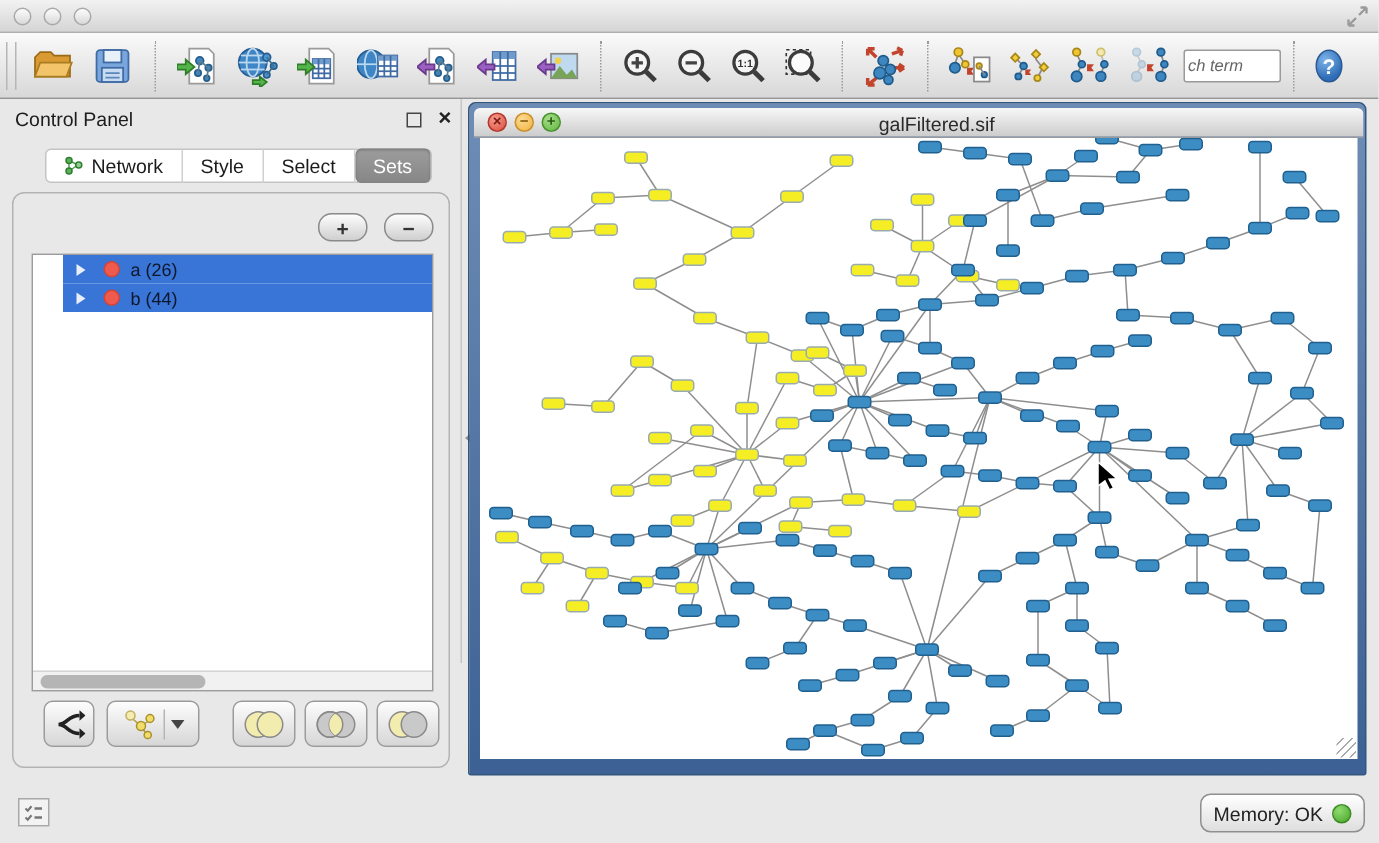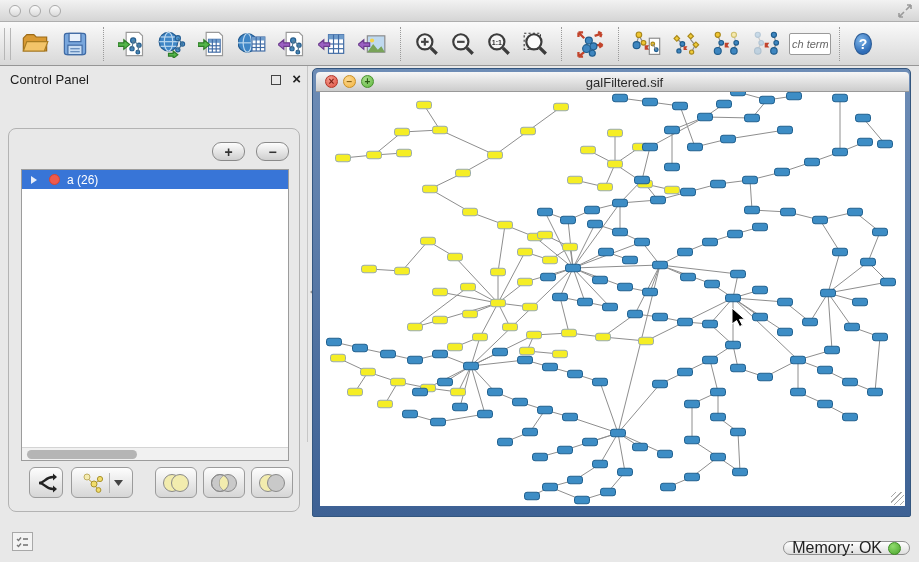--- a/index.html
+++ b/index.html
@@ -19,21 +19,21 @@
 
   
   .toolbar { position:absolute; left:0; top:22px; width:919px; height:44px;
     background:linear-gradient(#fafafa,#d8d8d8); border-bottom:1px solid #969696;
     display:flex; align-items:center; padding:0 4px; }
   .tb-handle { width:7px; height:32px; margin-right:4px;
     border-left:1px solid #b6b6b6; border-right:1px solid #b6b6b6; }
   .tb-btn { width:40px; height:38px; display:flex; align-items:center; justify-content:center;
     background:transparent; border:none; padding:0; }
   .tb-sep { height:34px; border-left:1px dotted #9a9a9a; margin:0 8px; }
-  .search { width:42px; height:22px; border:1px solid #9a9a9a; border-radius:2px;
+  .search { width:65px; height:22px; border:1px solid #9a9a9a; border-radius:2px;
     background:#fff; font-style:italic; font-size:11px; color:#666; padding:2px 2px;
     margin-left:2px; }
   .help-btn { width:30px; height:38px; display:flex; align-items:center; justify-content:center;
     background:transparent; border:none; }
   .help-circle { width:22px; height:22px; border-radius:50%;
     background:radial-gradient(circle at 35% 30%, #7db4e8, #2f6db8 70%);
     border:1px solid #2a5a94; color:#fff; font-weight:bold; font-size:14px;
     display:flex; align-items:center; justify-content:center; }
 
   
@@ -55,21 +55,21 @@
   .panel-box { position:absolute; left:8px; top:62px; width:292px; height:384px;
     border:1px solid #b3b3b3; border-radius:8px; background:#e8e8e8; }
   .mini-btn { position:absolute; top:13px; width:33px; height:19px; border-radius:9px;
     background:linear-gradient(#fdfdfd,#cfcfcf); border:1px solid #8a8a8a;
     font-size:14px; font-weight:bold; color:#333; line-height:16px; text-align:center;
     padding:0; }
   .add-btn { right:54px; } .rem-btn { right:10px; }
   .set-list { position:absolute; left:12px; top:40px; width:268px; height:292px;
     background:#fff; border:1px solid #9c9c9c; overflow:hidden; }
   .set-row { height:19px; display:flex; align-items:center; font-size:12px; color:#111; }
-  .set-row.selected { background:#3875d7; color:#ffffff; }
+  .set-row.selected { background:#3875d7; color:#0f172a;margin-left:20px; }
   .tri { width:0; height:0; border-left:6px solid #4a4a4a; border-top:4px solid transparent;
     border-bottom:4px solid transparent; margin-left:9px; }
   .set-row.selected .tri { border-left-color:#e9eef8; }
   .red-dot { width:11px; height:11px; border-radius:50%; background:#ee5a4d;
     border:1px solid #d34437; margin-left:12px; margin-right:7px; }
   .hscroll { position:absolute; left:0; bottom:0; width:100%; height:13px;
     background:#f1f1f1; border-top:1px solid #d4d4d4; }
   .hthumb { position:absolute; left:5px; top:2px; width:110px; height:9px;
     border-radius:5px; background:#b5b5b5; }
   .pb-row { position:absolute; left:0; bottom:12px; width:100%; height:32px; }
@@ -103,24 +103,24 @@
   .frame-title { position:absolute; left:0; right:0; top:3px; text-align:center;
     font-size:13px; color:#2a2a2a;padding-left:24px; }
   .canvas { position:absolute; left:7px; top:23px; width:585px; height:414px;
     background:#ffffff; overflow:hidden; }
   .canvas svg { position:absolute; left:0; top:0; }
   .grip { position:absolute; right:1px; bottom:1px; width:13px; height:13px;
     background:repeating-linear-gradient(135deg, transparent 0 3px, #a9a9a9 3px 4px);
   }
 
   
-  .memory-btn { position:absolute; right:9px; bottom:7px; height:14px;
+  .memory-btn { position:absolute; right:9px; bottom:7px; height:26px;
     border:1px solid #8f8f8f; border-radius:7px;
     background:linear-gradient(#ffffff,#dedede); display:flex; align-items:center;
-    gap:6px; padding:0 8px; font-size:16px; color:#222; }
+    gap:6px; padding:0 8px; font-size:13px; color:#222; }
   .mem-dot { width:13px; height:13px; border-radius:50%;
     background:radial-gradient(circle at 35% 30%,#8fdc6d,#4aa32c); border:1px solid #3c8b22; }
 </style>
 </head>
 <body>
 
 <div class="titlebar">
   <span class="traffic t1"></span>
   <span class="traffic t2"></span>
   <span class="traffic t3"></span>
@@ -351,30 +351,57 @@
   </button>
 </div>
 
 <div class="sidebar">
   <div class="cp-header">
     <span class="cp-title">Control Panel</span>
     <span class="cp-float"></span>
     <span class="cp-close">×</span>
   </div>
 
+  <div class="tabs">
+    <div class="tab">
+      <svg width="13" height="13" viewBox="0 0 13 13">
+        <line x1="3" y1="3" x2="9" y2="6" stroke="#4d9e4d"></line>
+          <line x1="3" y1="10" x2="9" y2="6" stroke="#4d9e4d"></line>
+        <line x1="3" y1="3" x2="3" y2="10" stroke="#4d9e4d"></line>
+        <circle cx="3" cy="3" r="2" fill="#58b358" stroke="#2f7d2f"></circle>
+        <circle cx="3" cy="10" r="2" fill="#58b358" stroke="#2f7d2f"></circle>
+        <circle cx="9.5" cy="6" r="2" fill="#8fd08f" stroke="#2f7d2f"></circle>
+      </svg>
+      <span>Network</span>
+    </div>
+    <div class="tab">
+      <span>Style</span>
+    </div>
+    <div class="tab">
+      <span>Select</span>
+    </div>
+    <div class="tab active">
+      <span>Sets</span>
+    </div>
+  </div>
 
   <div class="panel-box">
     <button class="mini-btn add-btn">+</button>
     <button class="mini-btn rem-btn">−</button>
 
     <div class="set-list">
       <div class="set-row selected">
         <span class="tri"></span>
         <span class="red-dot"></span>
         <span>a (26)</span>
+      </div>
+      <div class="set-row selected">
+        <span class="tri"></span>
+        <span class="red-dot"></span>
+        <span>b (44)</span>
       </div>
       <div class="hscroll">
         <div class="hthumb"></div>
       </div>
     </div>
 
     <div class="pb-row">
       <button class="pbtn" style="left:20px; width:34px">
         <svg width="22" height="22" viewBox="0 0 22 22">
           <path d="M18 5 C10 5 10 11 4 11 M18 17 C10 17 10 11 4 11" stroke="#222" stroke-width="2.4" fill="none"></path>

